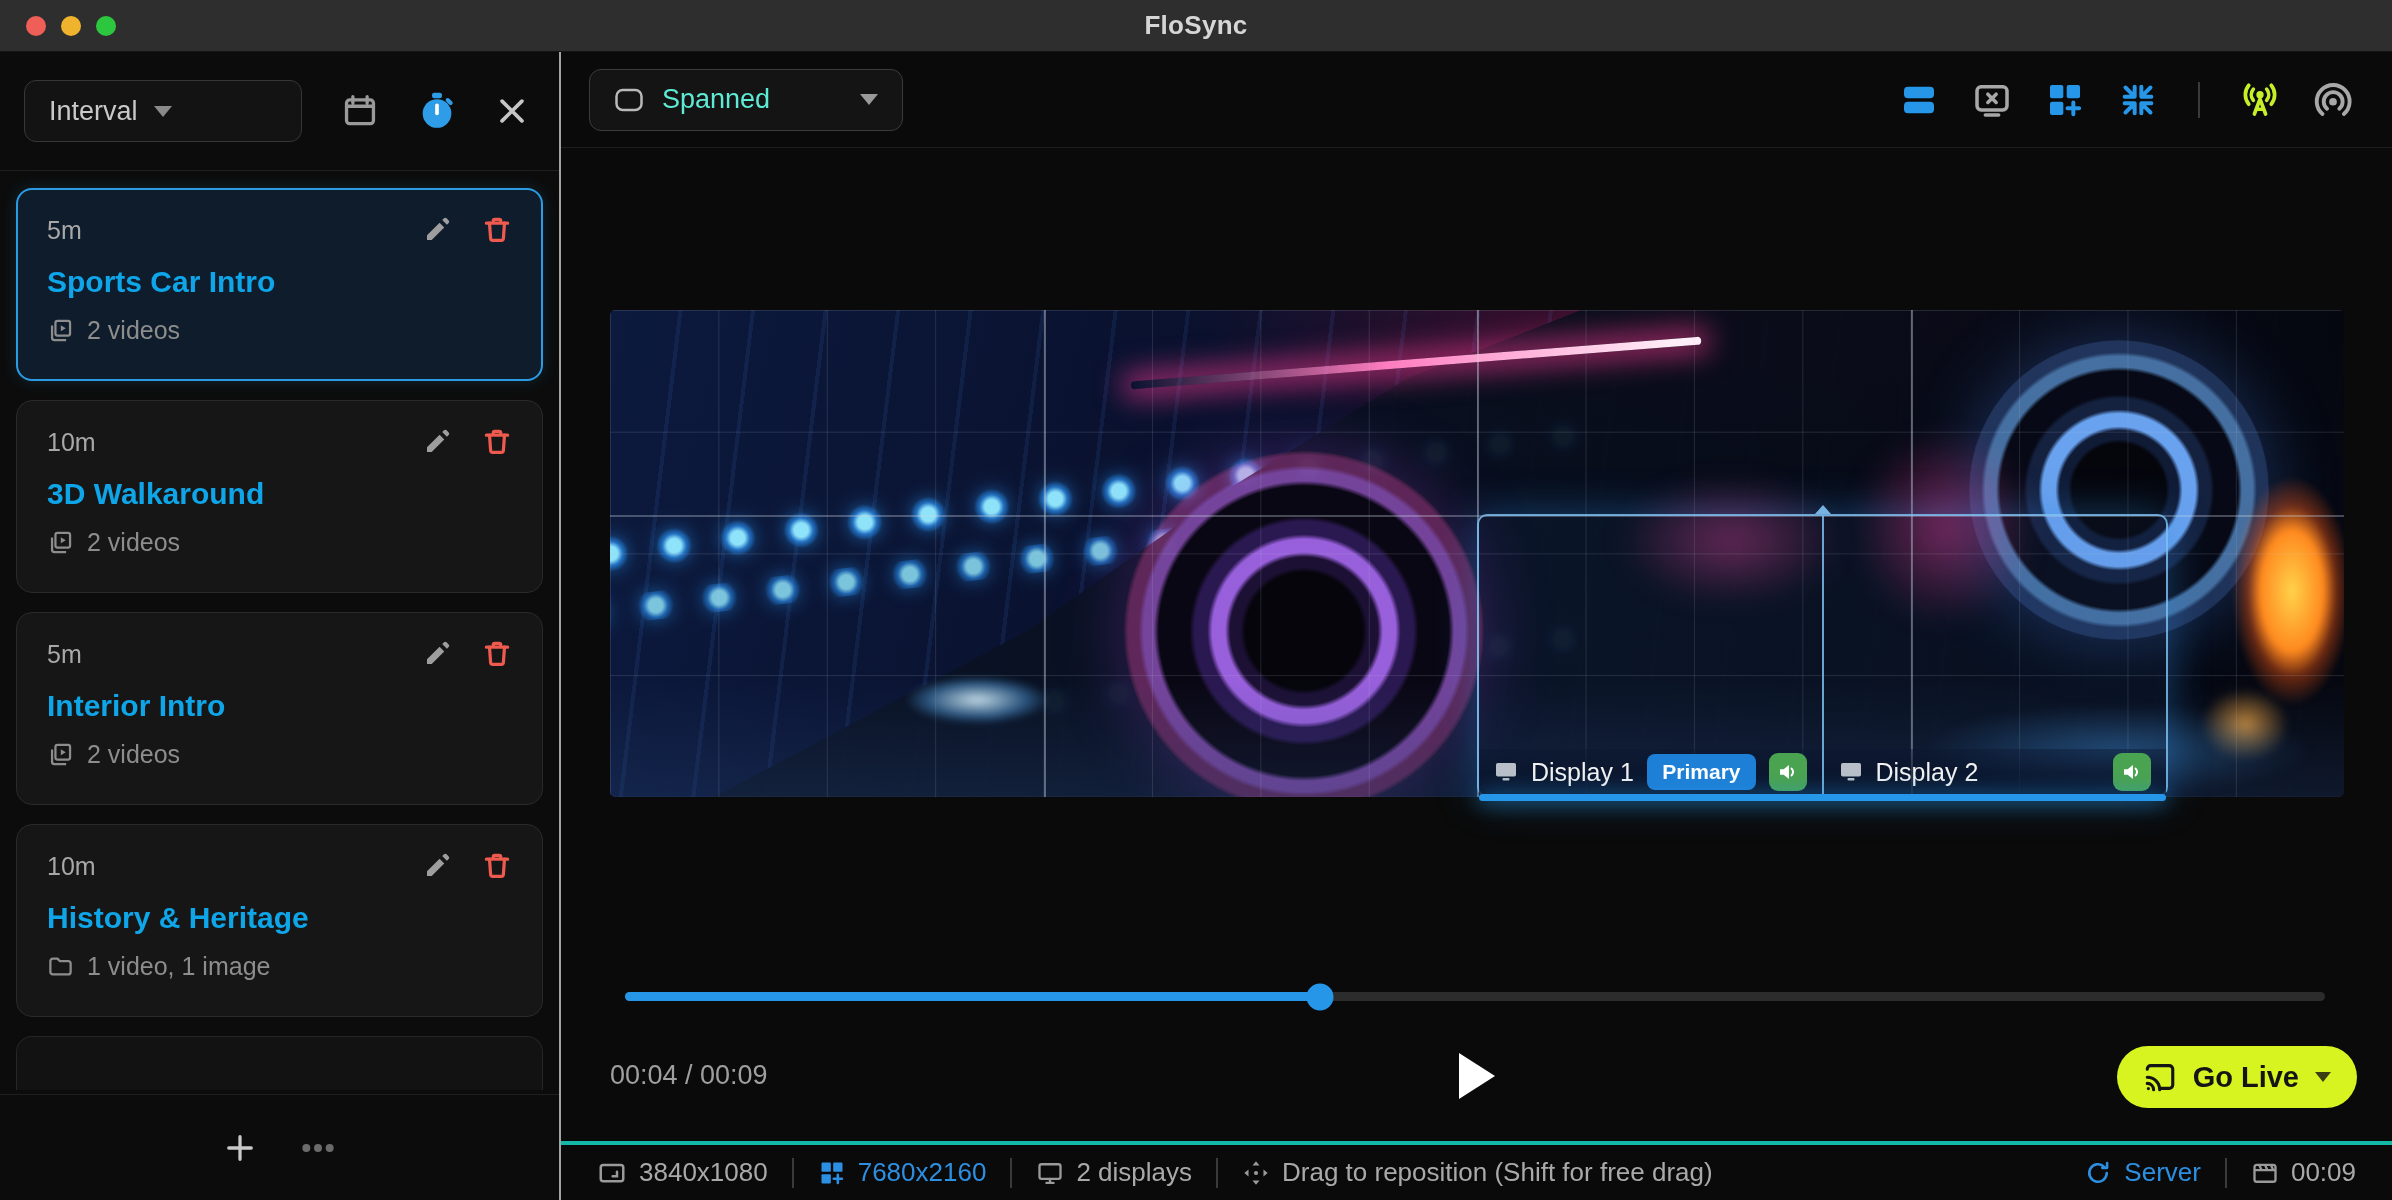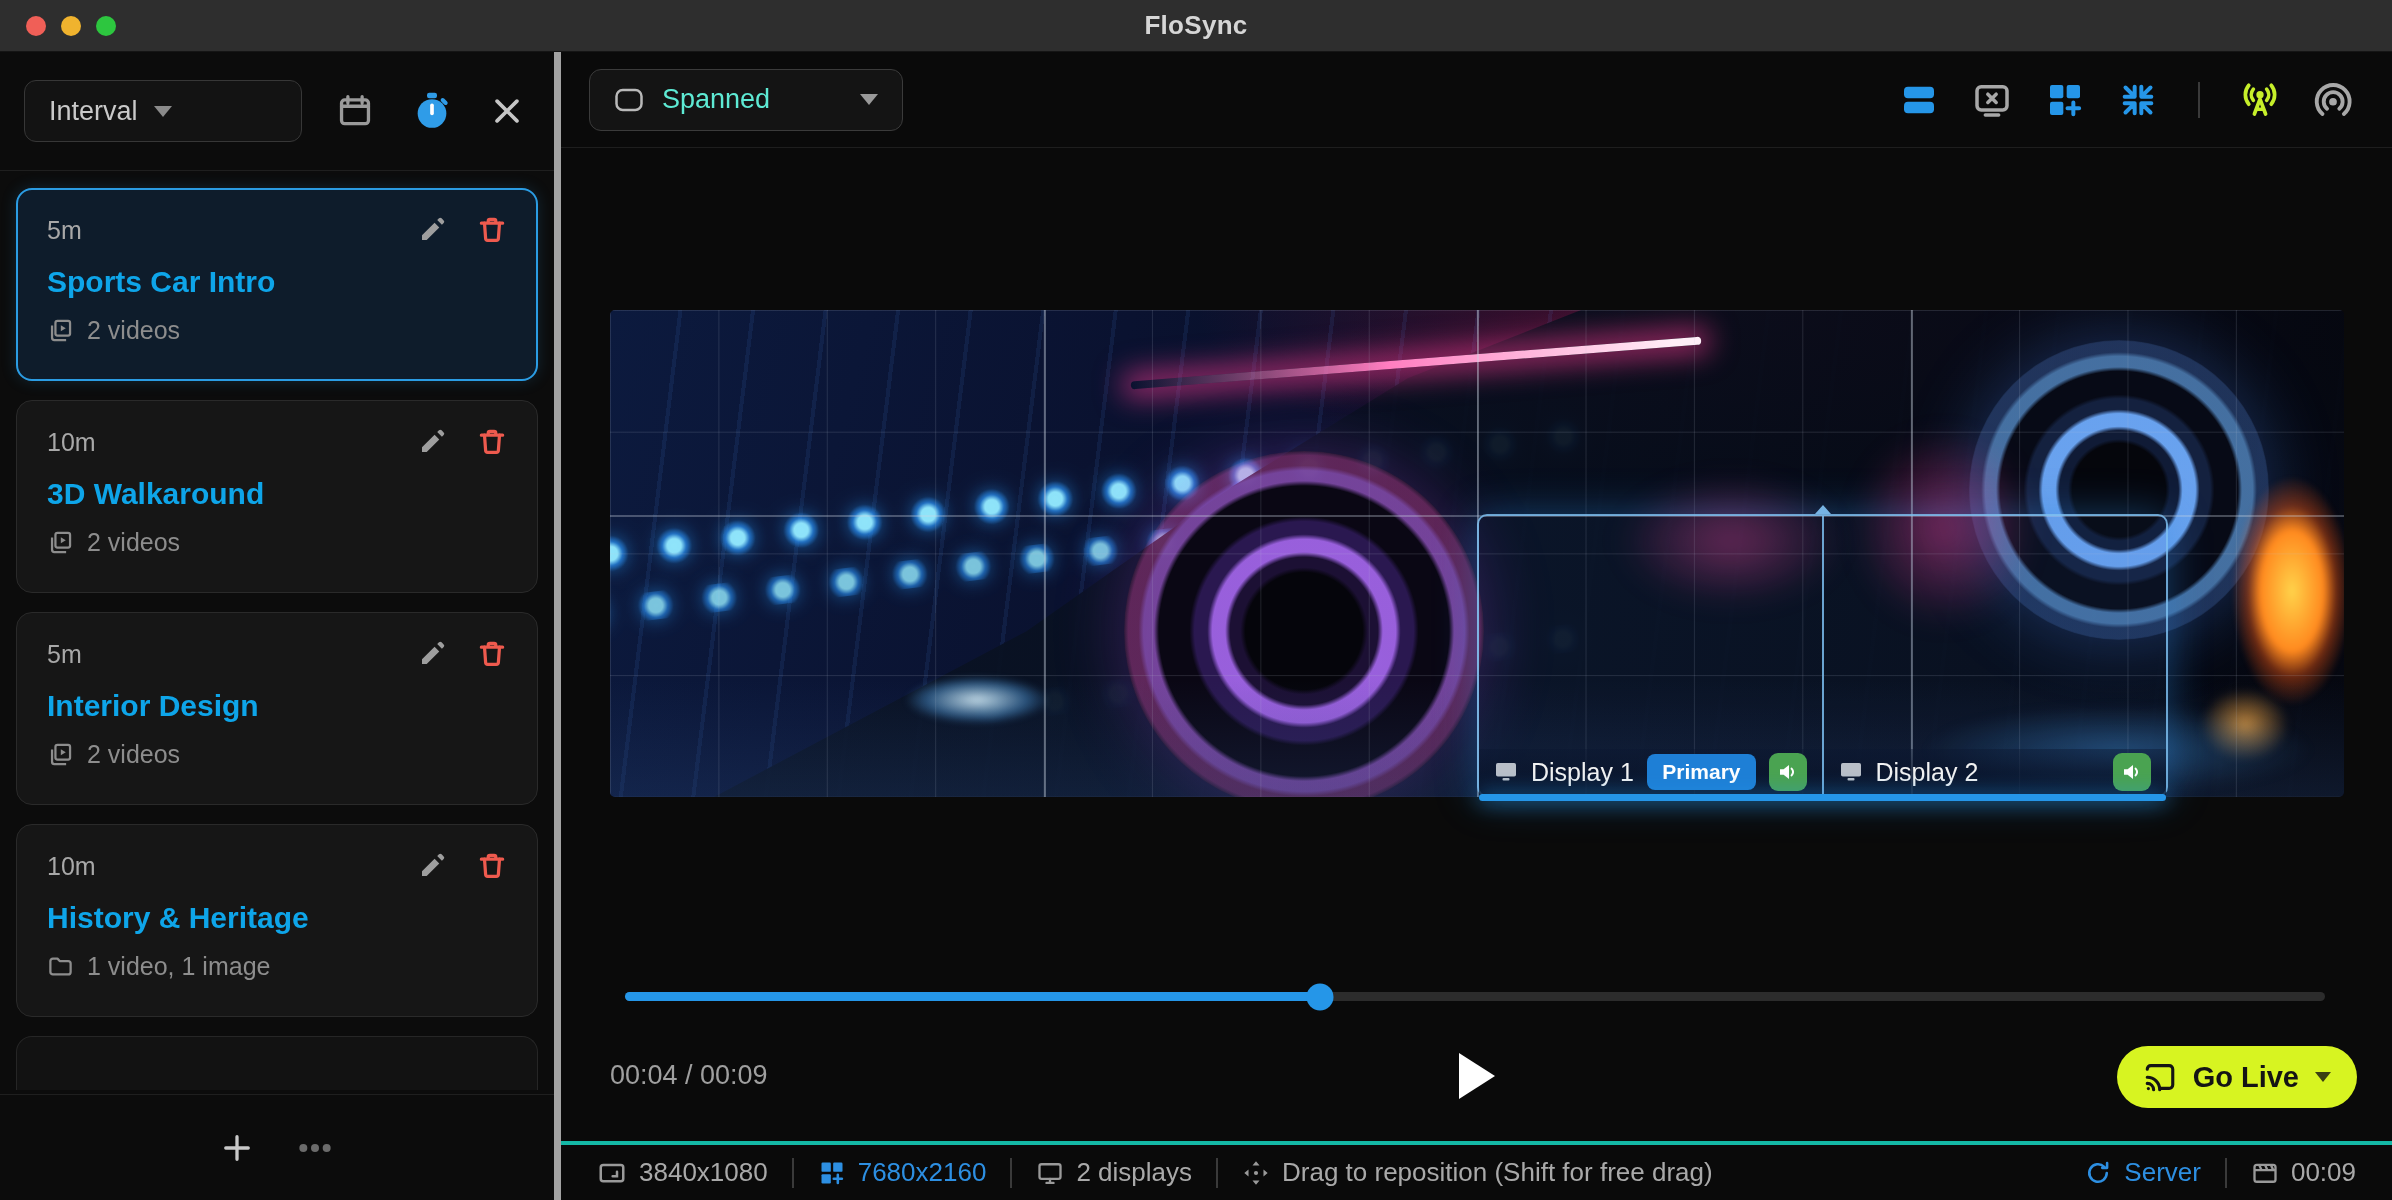--- a/index.html
+++ b/index.html
@@ -9,21 +9,21 @@
   .titlebar { height:52px; background:#2e2e2e; border-bottom:1px solid #151515; position:relative; display:flex; align-items:center; justify-content:center; }
   .traffic { position:absolute; left:26px; top:0; height:100%; display:flex; align-items:center; gap:15px; }
   .tl { width:20px; height:20px; border-radius:50%; }
   .tl.red{ background:#f05f57; } .tl.yellow{ background:#f0b32e; } .tl.green{ background:#2dc63f; }
   .win-title { font-size:26px; font-weight:700; color:#d6d6d6; letter-spacing:.3px; }
 
   
   .app { display:flex; height:1148px; background:#0a0a0a; }
 
   
-  .sidebar { width:561px; min-width:561px; background:#0c0c0c; border-right:7px solid #a3a3a3; display:flex; flex-direction:column; }
+  .sidebar { width:561px; min-width:561px; background:#0c0c0c; border-right:2px solid #a3a3a3; display:flex; flex-direction:column; }
   .sb-header { height:119px; display:flex; align-items:center; padding:0 30px 0 24px; border-bottom:1px solid #1f1f1f; }
   .interval-btn { width:278px; height:62px; border:1.5px solid #373737; border-radius:12px; background:#131313; display:flex; align-items:center; padding:0 24px; gap:16px; font-size:27px; color:#c9c9c9; cursor:pointer; }
   .caret { width:0; height:0; border-left:9px solid transparent; border-right:9px solid transparent; border-top:11px solid #8a8a8a; display:inline-block; }
   .sb-tools { margin-left:auto; display:flex; align-items:center; gap:38px; }
   .toolbtn { display:grid; place-items:center; cursor:pointer; }
 
   .playlist { flex:1; padding:17px 16px 0 16px; display:flex; flex-direction:column; gap:19px; overflow:hidden; }
   .card { border:1.5px solid #2a2a2a; background:#161616; border-radius:16px; padding:26px 30px; height:193px; cursor:pointer; }
   .card.selected { background:#0e1c2b; border:2.5px solid #2b9ce3; box-shadow:0 0 16px rgba(43,156,227,.18); padding:25px 29px; }
   .card-top { display:flex; align-items:center; }
@@ -225,21 +225,21 @@
                 </svg>
               </span>
             <span>
                 <svg width="30" height="30" viewBox="0 0 24 24" fill="none" stroke="#ee5a4e" stroke-width="2.6" stroke-linecap="round" stroke-linejoin="round">
                   <path d="M3.5 6.5h17M9 6.5V4.8A1.3 1.3 0 0110.3 3.5h3.4A1.3 1.3 0 0115 4.8v1.7"></path>
                   <path d="M6 6.5l.9 12.3a1.6 1.6 0 001.6 1.5h7a1.6 1.6 0 001.6-1.5L18 6.5"></path>
                 </svg>
               </span>
           </span>
         </div>
-        <div class="card-title">Interior Design</div>
+        <div class="card-title">Interior Intro</div>
         <div class="card-meta">
           <span>
               <svg width="27" height="27" viewBox="0 0 24 24" fill="none" stroke="#8d8d8d" stroke-width="2">
                 <path d="M4.5 7.5v11a2 2 0 002 2H17"></path>
                 <rect x="7.5" y="3.5" width="13" height="13" rx="1.8"></rect>
                 <path d="M12.3 7.3v5.4l4.4-2.7z" fill="#8d8d8d" stroke="none"></path>
               </svg>
             </span>
           <span>2 videos</span>
         </div>

